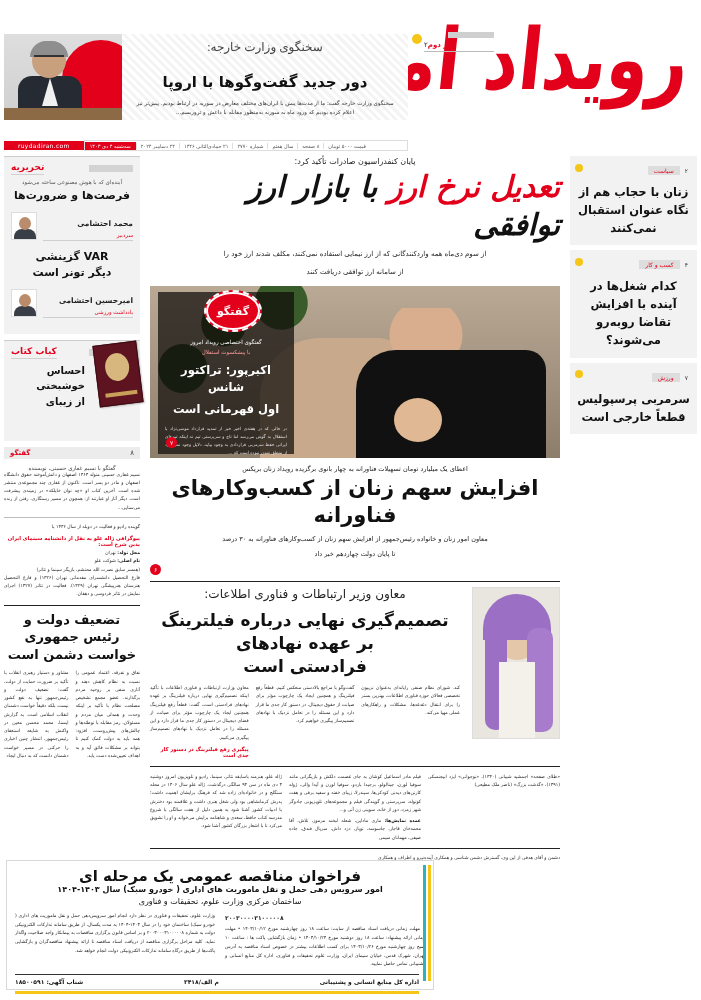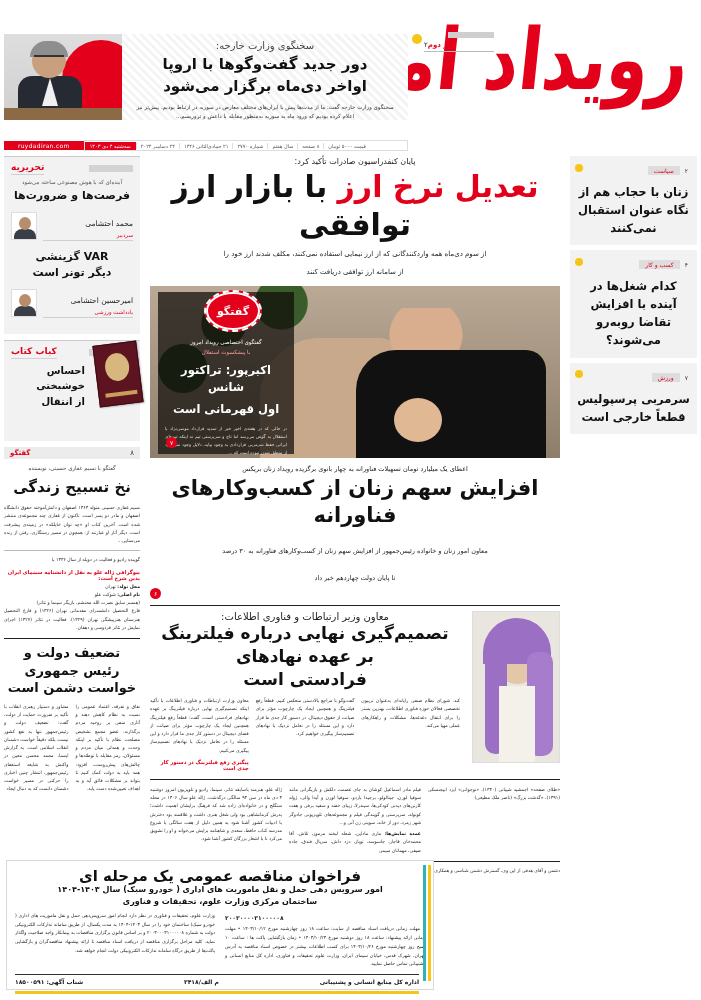--- a/index.html
+++ b/index.html
@@ -37,21 +37,21 @@
     position: absolute; right: -18px; top: 6px; width: 78px; height: 78px;
     border-radius: 50%; background: #e3001b;
   }
   .sl-photo .head { position:absolute; left:28px; top:10px; width:34px; height:34px; border-radius:50%; background:#c9a07e; }
   .sl-photo .hair { position:absolute; left:26px; top:7px; width:38px; height:16px; border-radius:19px 19px 0 0; background:#8e8e8e;}
   .sl-photo .glasses { position:absolute; left:30px; top:21px; width:30px; height:6px; border-top:2px solid #333; }
   .sl-photo .body { position:absolute; left:14px; top:42px; width:64px; height:34px; background:#262b33; border-radius:14px 14px 0 0; }
   .sl-photo .shirt { position:absolute; left:38px; top:44px; width:16px; height:28px; background:#f0f0f0; clip-path: polygon(50% 0,100% 100%,0 100%); }
   .sl-photo .podium { position:absolute; left:0; bottom:0; width:118px; height:12px; background:#8b6a45; }
   .sl-text { flex: 1; padding: 6px 8px 4px 8px; text-align: center; }
-  .sl-kicker { font-size: 10px; color: #444; margin-bottom: 3px; }
+  .sl-kicker { font-size: 12px; color: #444; margin-bottom: 17px; font-family: Liberation Serif, serif; }
   .sl-title { font-size: 15px; font-weight: 700; color:#111; line-height: 1.45; }
   .sl-dek { font-size: 5.5px; color: #333; line-height: 1.7; margin-top: 5px; }
 
   .corner-sq { position:absolute; top:34px; left:412px; width:10px; height:10px; border-radius:50%; background:#f5c518; }
   .tag-row { position:absolute; left:424px; top:32px; width:70px; text-align:left; }
   .tag-row .bar { background:#cfcfcf; height:6px; width:46px; margin-bottom:3px; }
   .tag-row .nm { font-size:7px; color:#e3001b; font-weight:700; border-bottom:1px solid #bbb; padding-bottom:2px; display:block; }
   .tag-row .nm .pg { color:#222; font-weight:400; float:left; }
 
   
@@ -76,21 +76,21 @@
   .panel-head { display:flex; flex-direction:row-reverse; align-items:center; justify-content:space-between; margin-bottom:4px;}
   .panel-title { color:#e3001b; font-size:9px; font-weight:700; border-bottom:1px solid #d0d0d0; padding-bottom:2px; }
   .grayblock { width:44px; height:7px; background:#d3d3d3; }
   .edi-kicker { font-size:5.5px; color:#555; text-align:center; margin:4px 0 3px; }
   .edi-title { font-size:11px; font-weight:700; color:#111; text-align:center; line-height:1.5; }
   .edi-byline { display:flex; flex-direction:row-reverse; align-items:center; margin:6px 0 8px; gap:6px; }
   .edi-avatar { width:26px; height:28px; background:#ffffff; border:1px solid #ddd; position:relative; overflow:hidden; flex:none;}
   .edi-avatar .fh { position:absolute; left:7px; top:4px; width:12px; height:13px; border-radius:50%; background:#b98d6c; }
   .edi-avatar .fb { position:absolute; left:2px; top:16px; width:22px; height:12px; border-radius:8px 8px 0 0; background:#3a3f47; }
   .edi-name-wrap { flex:1; text-align:right; border-bottom:1px solid #cfcfcf; padding-bottom:2px; }
-  .edi-name { font-size:7.5px; color:#222; font-weight:400; }
+  .edi-name { font-size:7.5px; color:#222; font-weight:700; }
   .edi-role { font-size:5.5px; color:#e3001b; display:block; margin-top:2px; }
 
   .book-wrap { position:relative; }
   .book-cover {
     position:absolute; right:0; top:2px; width:44px; height:62px;
     background:#5d1320; border:1px solid #3b0c14; transform: rotate(-7deg);
     box-shadow: 1px 1px 2px rgba(0,0,0,.25);
   }
   .book-cover .face { position:absolute; left:9px; top:9px; width:24px; height:28px; border-radius:50%; background:#d8b77f; }
   .book-cover .bt { position:absolute; left:6px; bottom:8px; width:32px; height:4px; background:#c8a05a; }
@@ -103,21 +103,21 @@
   .talk-pg { font-size:7px; color:#333; }
   .talk-kicker { font-size:5.5px; color:#444; text-align:center; }
   .talk-title { font-size:15px; font-weight:700; text-align:center; line-height:1.5; margin:5px 0 6px; color:#111;}
   .body-text { font-size:5px; line-height:1.85; color:#2a2a2a; text-align:justify; }
   .body-text.tiny { font-size:4.6px; line-height:1.8; }
   .redline { color:#e3001b; font-weight:700; font-size:5.2px; display:block; margin:4px 0 2px;}
   .boldline { font-weight:700; color:#111; }
 
   
   .lead-kicker { font-size:8px; color:#222; text-align:center; margin:3px 0 2px; }
-  .lead-title { text-align:center; font-size:30px; font-weight:700; color:#111; line-height:1.25; letter-spacing:-.5px;}
+  .lead-title { text-align:right; font-size:30px; font-weight:700; color:#111; line-height:1.25; letter-spacing:-.5px;font-style:italic;}
   .lead-title .rd { color:#e3001b; }
   .lead-dek { text-align:center; font-size:7px; color:#222; line-height:1.8; margin-top:5px; }
 
   .photo-block { position:relative; margin:8px auto 0; width:100%; height:172px; overflow:hidden; background:#1c1a18; }
   .pb-plants { position:absolute; inset:0; background:
      radial-gradient(circle at 18% 22%, #2f4a22 0 22px, transparent 23px),
      radial-gradient(circle at 32% 10%, #3a5c2a 0 26px, transparent 27px),
      radial-gradient(circle at 8% 48%, #2a4420 0 24px, transparent 25px),
      linear-gradient(#b9a995,#8d7d6b);
   }
@@ -138,28 +138,28 @@
   }
   .ov-kick { margin-top:40px; font-size:5.5px; text-align:center; color:#ff9d9d; line-height:1.7; }
   .ov-kick .wht { color:#fff; }
   .ov-title { font-size:11.5px; font-weight:700; text-align:center; line-height:1.5; margin-top:5px; color:#fff;}
   .ov-body { font-size:4.4px; line-height:1.85; text-align:justify; margin-top:6px; color:#ddd; }
   .ov-pg { position:absolute; left:8px; bottom:6px; width:11px; height:11px; border-radius:50%;
            background:#e3001b; color:#fff; font-size:6px; display:flex; align-items:center; justify-content:center;}
 
   .sec-kicker { font-size:6.5px; text-align:center; color:#222; margin:7px 0 2px; }
   .sec-title { text-align:center; font-size:21px; font-weight:700; color:#111; line-height:1.3;}
-  .sec-dek { text-align:center; font-size:6.5px; color:#222; line-height:1.8; margin-top:16px;}
+  .sec-dek { text-align:center; font-size:6.5px; color:#222; line-height:1.8; margin-top:4px;}
   .pg-badge { width:11px; height:11px; border-radius:50%; background:#e3001b; color:#fff;
     font-size:6px; display:flex; align-items:center; justify-content:center; margin-top:3px;}
 
   .rule { border-top:1.5px solid #222; margin:6px 0 5px; }
   .rule-thin { border-top:1px solid #bbb; margin:5px 0; }
 
-  .art2-kicker{ font-size:10px; text-align:center; color:#222; margin-bottom:0;}
+  .art2-kicker{ font-size:12px; text-align:center; color:#222; margin-bottom:8px;}
   .art2-title { text-align:center; font-size:17px; font-weight:700; line-height:1.35; color:#111;}
   .cols3 { display:flex; flex-direction:row-reverse; gap:7px; margin-top:6px; }
   .cols3 > div { flex:1; }
 
   
   .brief { background:#f2f2f2; margin-bottom:5px; }
   .brief-head { display:flex; flex-direction:row-reverse; justify-content:space-between; align-items:center; padding:2px 5px;}
   .dot { width:8px; height:8px; border-radius:50%; background:#f5c518; }
   .brief-cat { font-size:6px; color:#e3001b; background:#ddd; padding:1px 6px; }
   .brief-pg { font-size:6px; color:#333; margin-right:4px;}
@@ -167,21 +167,21 @@
 
   
   .tender {
     position:absolute; left:6px; bottom:10px; width:428px; height:130px;
     border:1px solid #d8d8d8; background:#fff; padding:6px 8px;
   }
   .tender .lbar { position:absolute; right:2px; top:4px; width:3px; height:116px; background:#f5c518; }
   .tender .lbar2{ position:absolute; right:7px; top:4px; width:3px; height:116px; background:#2fb3b8; }
   .tender-title { text-align:center; font-size:15px; font-weight:700; color:#111; }
   .tender-sub1 { text-align:center; font-size:8px; font-weight:700; color:#111; }
-  .tender-sub2 { text-align:center; font-size:8px; font-weight:700; color:#111; margin-top:3px;}
+  .tender-sub2 { text-align:center; font-size:8px; font-weight:400; color:#111; margin-top:3px;}
   .tender-cols { display:flex; flex-direction:row-reverse; gap:10px; margin-top:6px; }
   .tender-cols > div { flex:1; font-size:4.6px; line-height:1.9; text-align:justify; color:#222;}
   .tender-foot { position:absolute; left:8px; right:14px; bottom:4px;
      border-top:1px solid #333; display:flex; flex-direction:row-reverse;
      justify-content:space-between; font-size:6px; font-weight:700; padding-top:3px; color:#111;}
   .yellow-underline { position:absolute; left:8px; right:14px; bottom:-5px; height:3px; background:#f5c518;}
 </style>
 </head>
 <body>
 
@@ -196,21 +196,20 @@
         <div class="body"></div>
         <div class="shirt"></div>
         <div class="head"></div>
         <div class="hair"></div>
         <div class="glasses"></div>
         <div class="podium"></div>
       </div>
       <div class="sl-text">
         <div class="sl-kicker">سخنگوی وزارت خارجه:</div>
         <div class="sl-title">دور جدید گفت‌وگوها با اروپا</div>
-        <div class="sl-title">اواخر دی‌ماه برگزار می‌شود</div>
         <div class="sl-dek">سخنگوی وزارت خارجه گفت: ما از مدت‌ها پیش با ایران‌های مختلف معارض در سوریه در ارتباط بودیم. پیش‌تر نیز اعلام کرده بودیم که ورود ماه به سوریه به‌منظور مقابله با داعش و تروریسم...</div>
       </div>
     </div>
 
     <div class="corner-sq"></div>
     <div class="tag-row">
       <div class="bar"></div>
       <span class="nm">
         <span class="pg">۲</span>
         <span>تیتر دوم</span>
@@ -271,30 +270,29 @@
         <div class="book-cover">
           <div class="face"></div>
           <div class="bt"></div>
         </div>
         <div class="panel-head">
           <div class="panel-title">کباب کتاب</div>
           <div class="grayblock"></div>
         </div>
         <div class="book-panel">
           <div class="book-title">احساس خوشبختی</div>
-          <div class="book-title">از انتقال</div>
+          <div class="book-title">از زیبای</div>
         </div>
       </div>
 
       <div class="talk-head">
         <div class="talk-label">گفتگو</div>
         <div class="talk-pg">۸</div>
       </div>
       <div class="talk-kicker">گفتگو با نسیم غفاری حسینی، نویسنده</div>
-      <div class="talk-title">نخ تسبیح زندگی</div>
       <div class="body-text tiny">نسیم غفاری حسینی متولد ۱۳۶۳ اصفهان و دانش‌آموخته حقوق دانشگاه اصفهان و مادر دو پسر است. تاکنون از غفاری چند مجموعه‌ی منتشر شده است. آخرین کتاب او «چه توان خاپلکه» در زمینه‌ی پیشرفت است. دیگر آثار او عبارتند از: همچون در مسیر رستگاری، رفتن از رنده می‌ستایی...</div>
 
       <div class="rule-thin"></div>
       <div class="body-text tiny">گوینده رادیو و فعالیت در دوبله از سال ۱۳۳۶ با</div>
       <span class="redline">بیوگرافی ژاله علو به نقل از دانشنامه سینمای ایران بدین شرح است:</span>
       <div class="body-text tiny">
         <span class="boldline">محل تولد:</span>
         <span>تهران</span>
       </div>
       <div class="body-text tiny">

